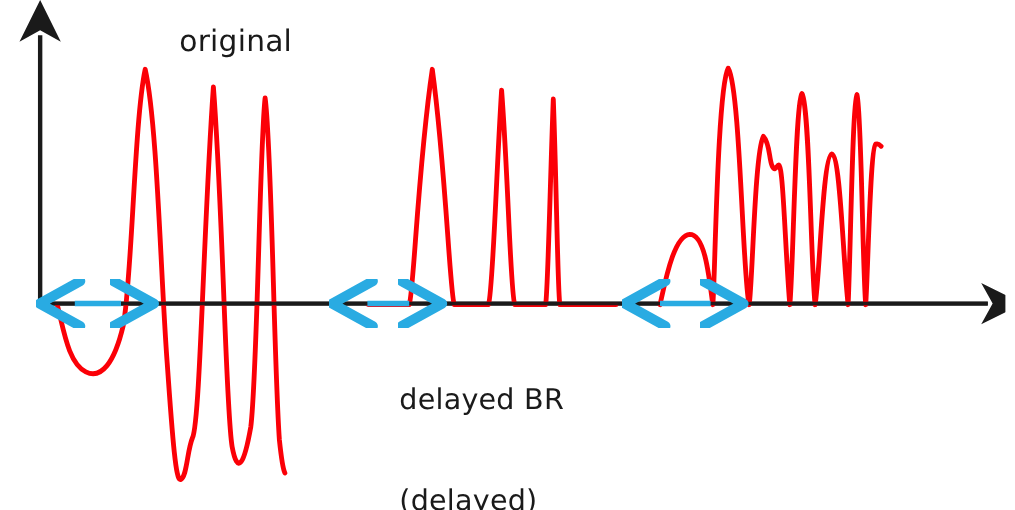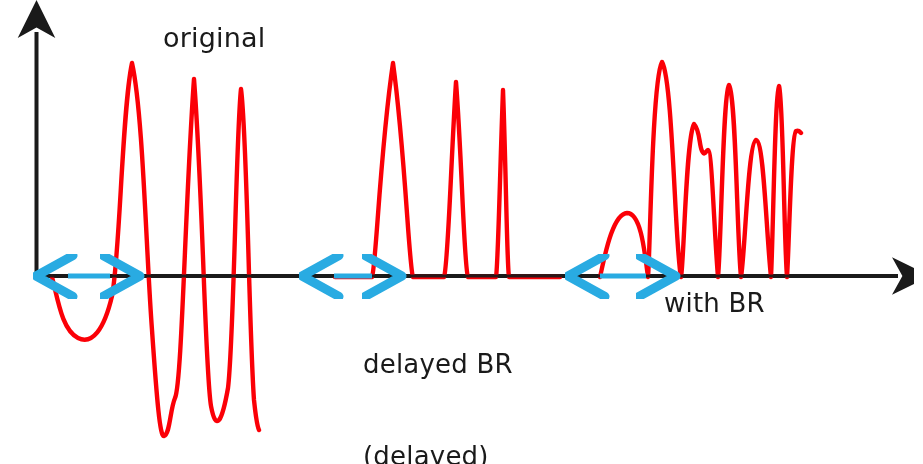--- a/index.html
+++ b/index.html
@@ -93,15 +93,14 @@
     </g>
   </svg>
 
   <div class="lbl" id="label-original">original</div>
 
   <div class="lbl" id="label-without-br">
     <div>delayed BR</div>
     <div>(delayed)</div>
   </div>
 
-  <div class="lbl" id="label-with-br">with BR</div>
 
 </div>
 
 </body></html>

